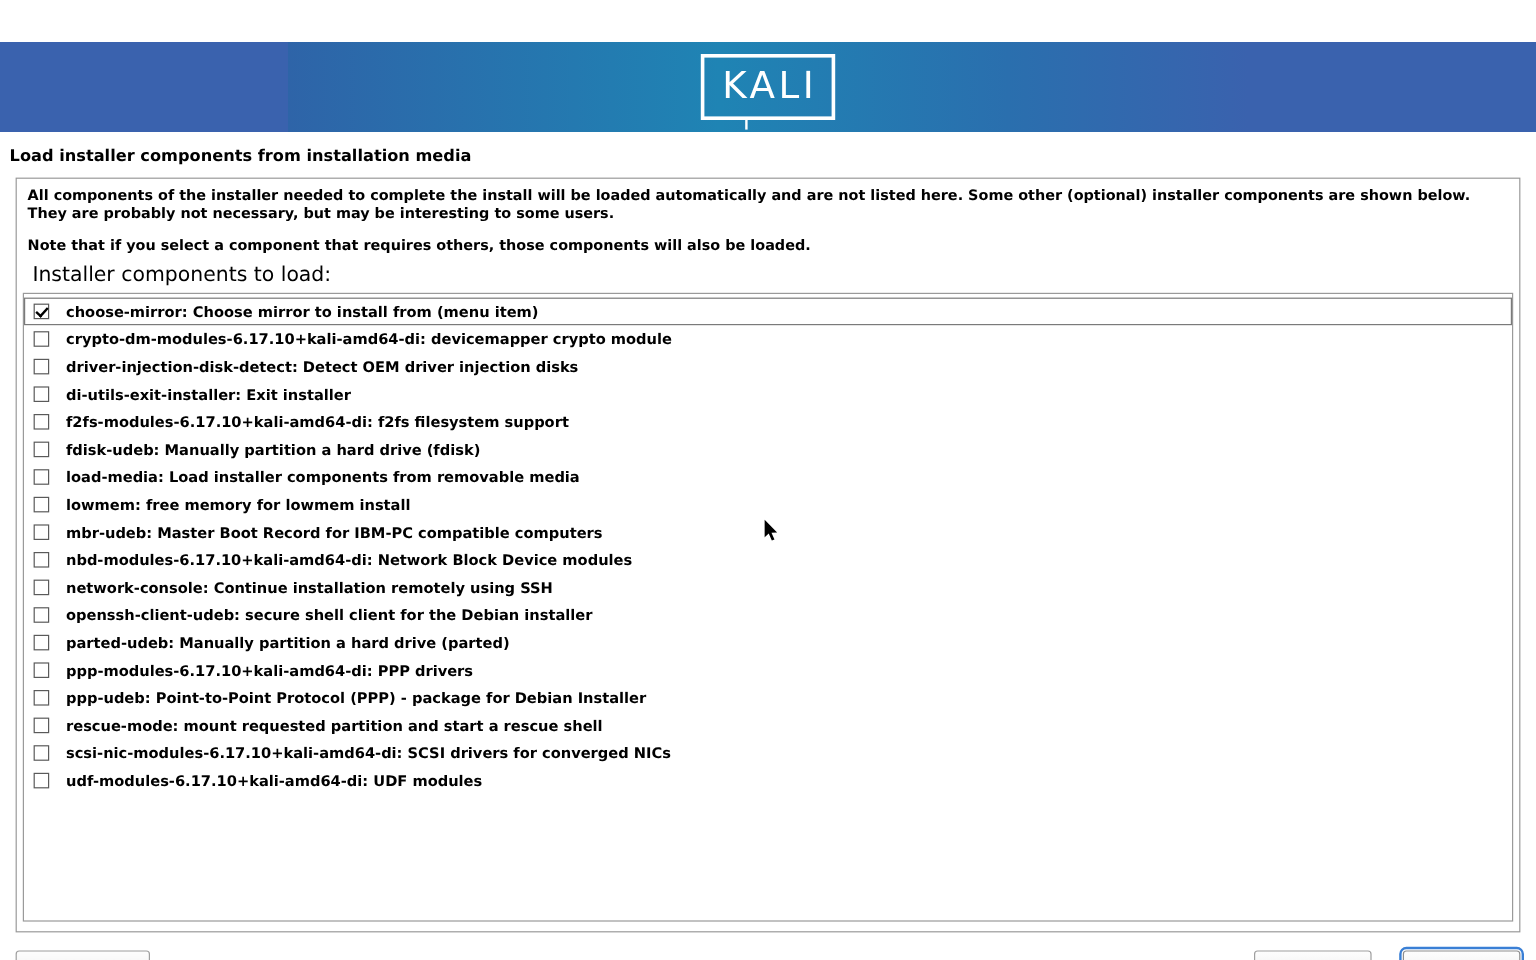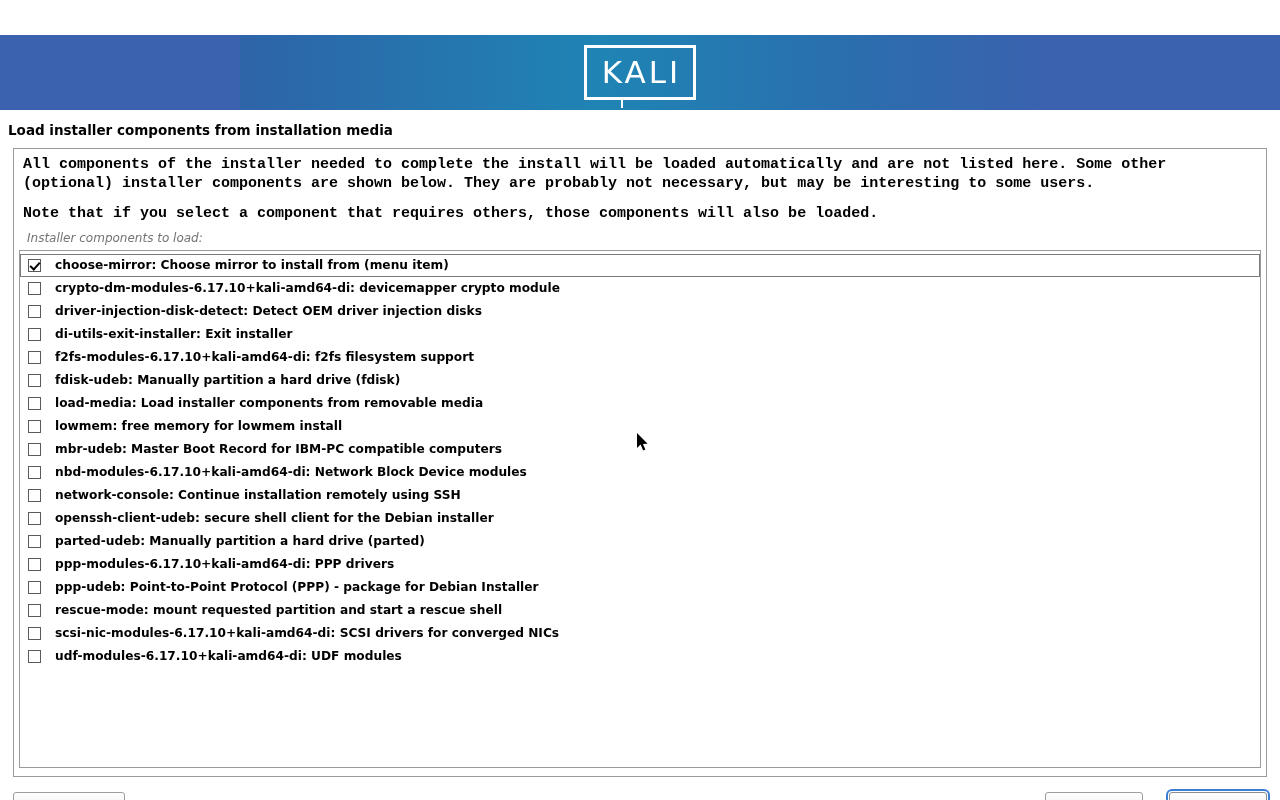--- a/index.html
+++ b/index.html
@@ -81,33 +81,31 @@
     margin: 0 13px;
     border: 1px solid #9a9a9a;
     background: #ffffff;
     flex: 1 1 auto;
     padding: 7px 5px 8px 5px;
     display: flex;
     flex-direction: column;
     min-height: 0;
   }
   .intro {
-    font-size: 15px;
+    font-size: 12px;
     font-weight: bold;
     color: #000000;
     line-height: 1.26;
     padding: 0 4px 0 4px;
-    font-family: Liberation Mono, monospace;
   }
   .intro p { margin: 0; }
   .intro .p2 { margin-top: 11px; }
   .sublabel {
-    font-size: 12px;
-    font-style: italic;
-    color: #737373;
+    font-size: 17px;
+    color: #000000;
     padding: 7px 0 5px 8px;
   }
 
   
   .list-box {
     border: 1px solid #9a9a9a;
     background: #ffffff;
     flex: 1 1 auto;
     overflow: hidden;
     padding: 3px 0 0 0;

